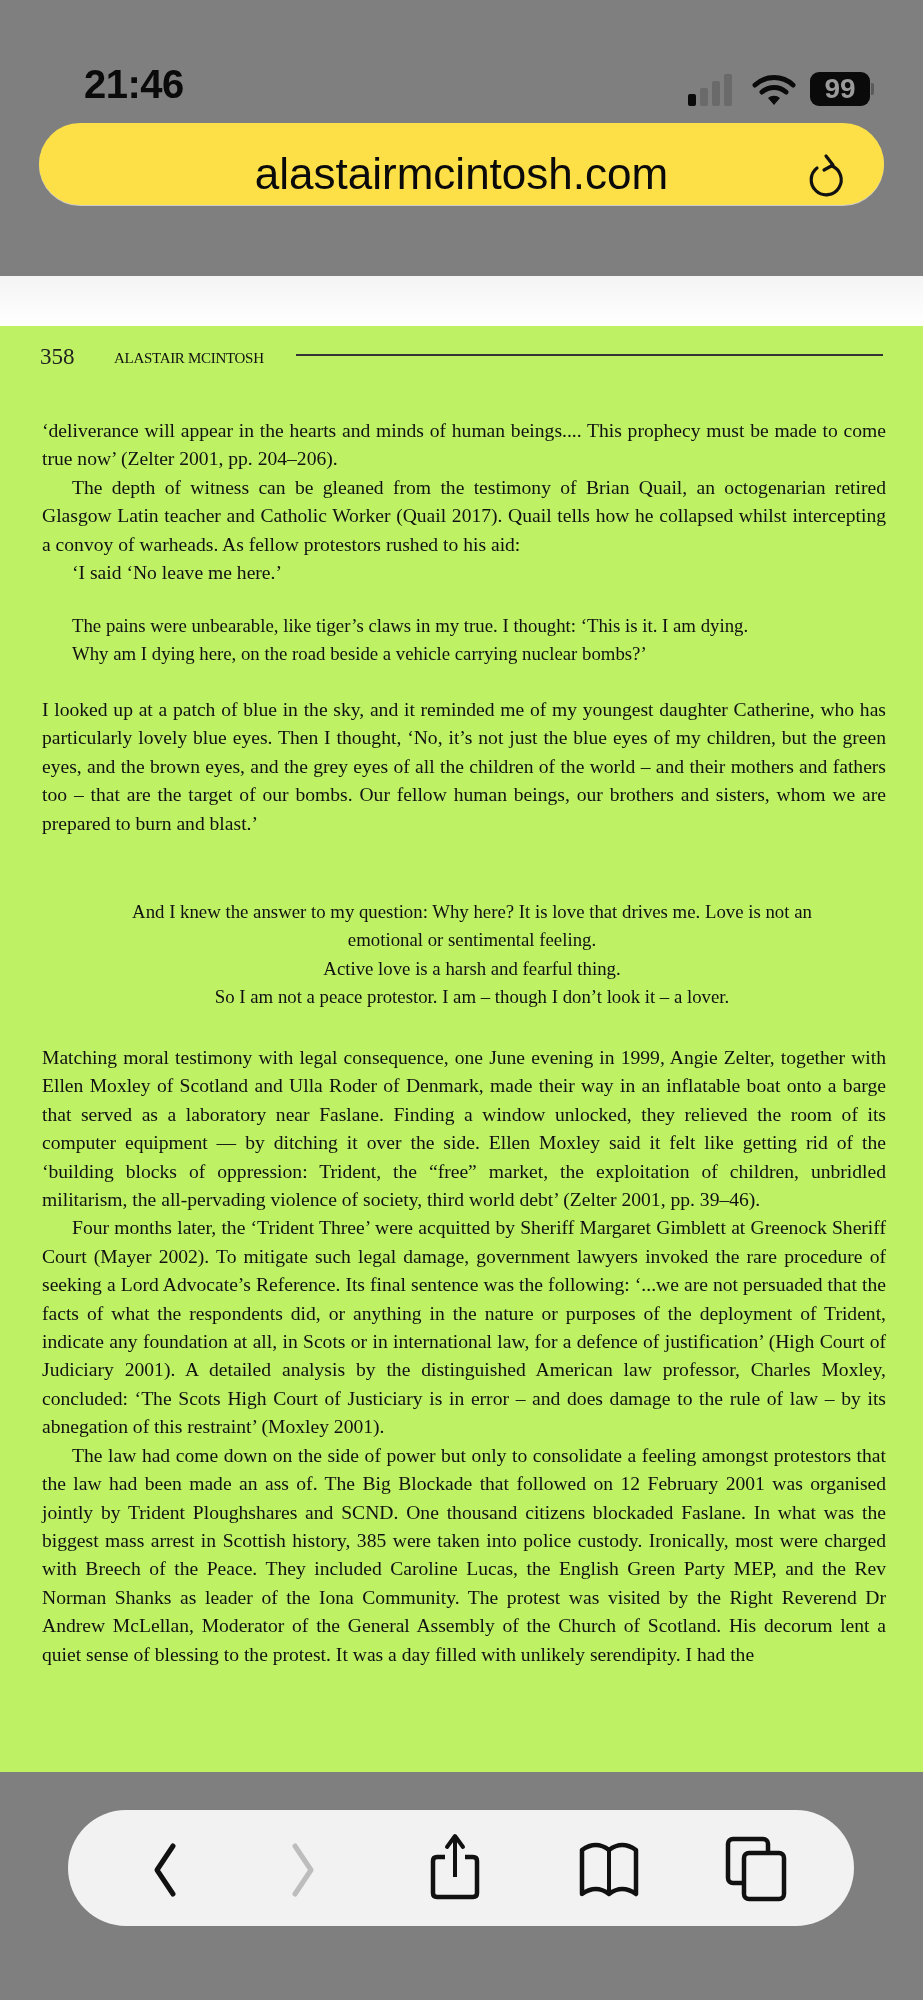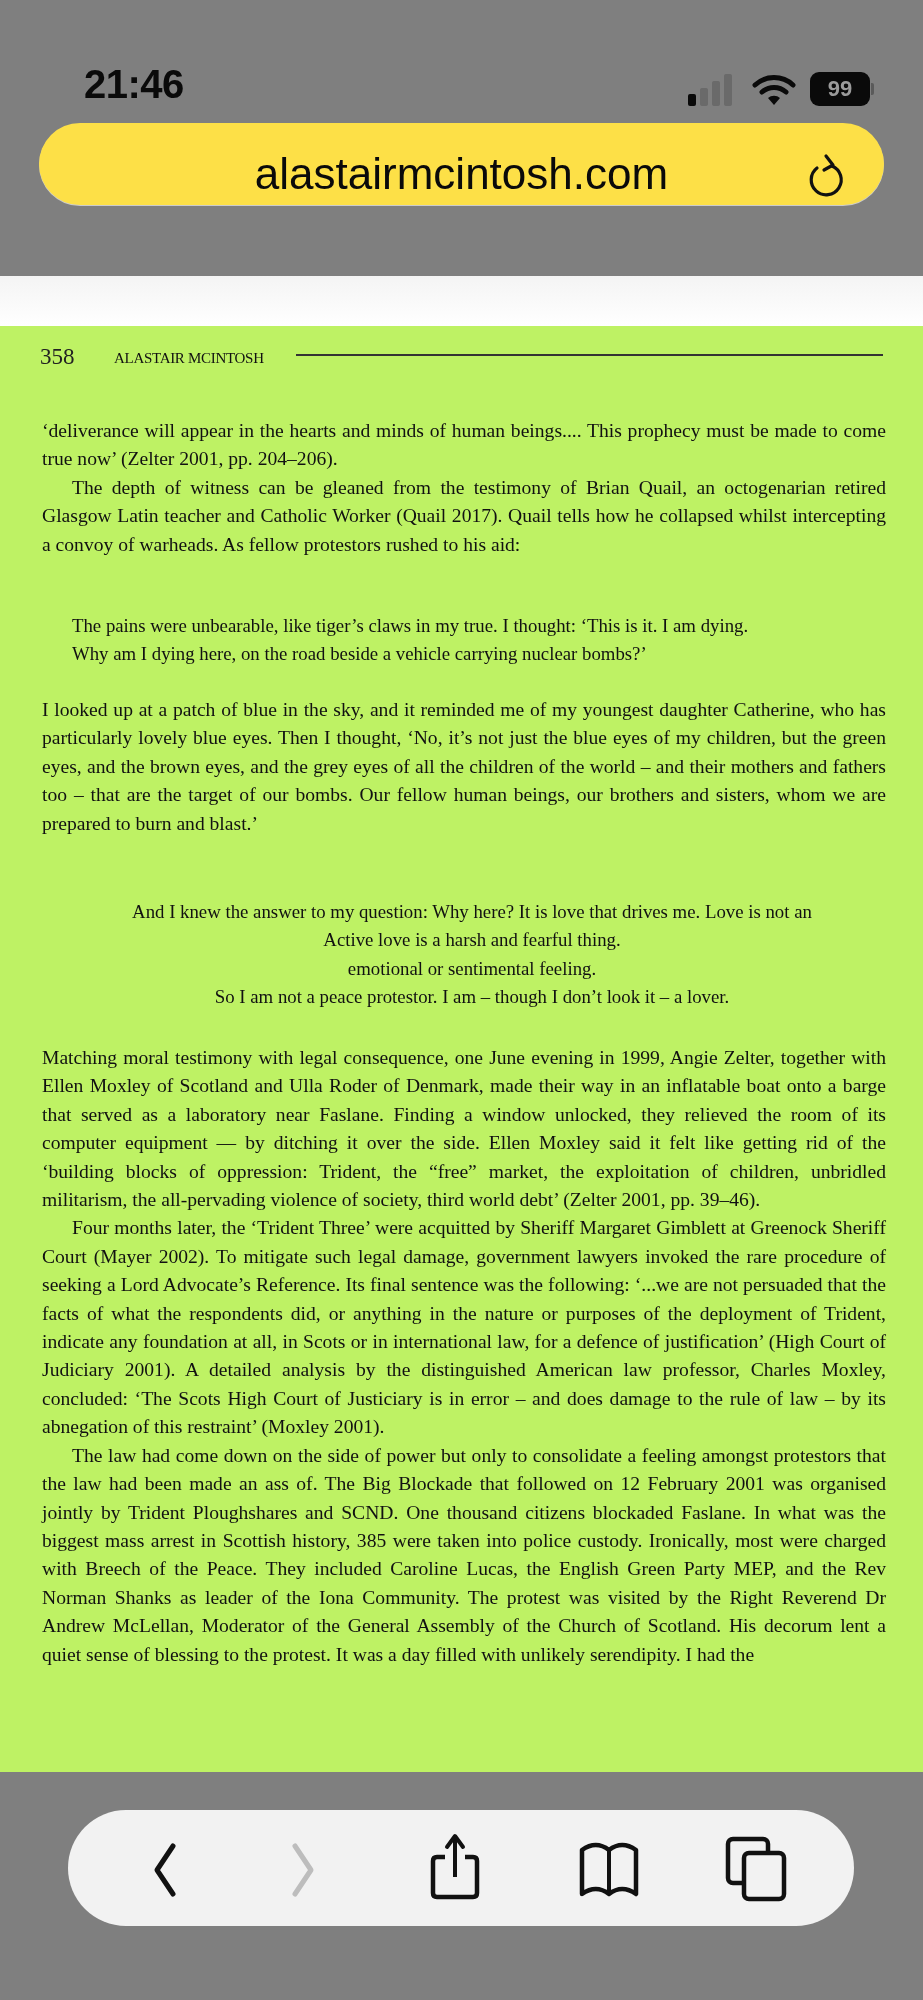--- a/index.html
+++ b/index.html
@@ -7,21 +7,21 @@
     body { position: relative; font-family: "Liberation Serif", serif; color: #111; }
 
     
     .status-bar { position: absolute; left: 0; top: 0; width: 923px; height: 110px; margin-top: 16px; }
     .status-time { position: absolute; left: 84px; top: 46px; font-family: "Liberation Sans", sans-serif; font-weight: bold; font-size: 40px; color: #0a0a0a; letter-spacing: -0.5px; }
     .signal { position: absolute; left: 688px; top: 58px; width: 48px; height: 32px; }
     .signal span { position: absolute; bottom: 0; width: 8px; border-radius: 2px; background: #6a6a6a; }
     .signal span.on { background: #0a0a0a; }
     .wifi { position: absolute; left: 752px; top: 58px; width: 44px; height: 32px; }
     .battery { position: absolute; left: 810px; top: 56px; width: 64px; height: 34px; }
-    .battery-body { position: absolute; left: 0; top: 0; width: 60px; height: 34px; background: #0a0a0a; border-radius: 9px; color: #9a9a9a; font-family: "Liberation Sans", sans-serif; font-weight: bold; font-size: 22px; text-align: center; line-height: 34px; }
+    .battery-body { position: absolute; left: 0; top: 0; width: 60px; height: 34px; background: #0a0a0a; border-radius: 9px; color: #9a9a9a; font-family: "Liberation Sans", sans-serif; font-weight: bold; font-size: 28px; text-align: center; line-height: 34px; }
     .battery-tip { position: absolute; left: 61px; top: 11px; width: 3px; height: 12px; background: #5a5a5a; border-radius: 0 2px 2px 0; }
 
     
     .url-bar { position: absolute; left: 39px; top: 123px; width: 845px; height: 82px; background: #fde047; border-radius: 54px; box-shadow: 0 1px 0 rgba(255,255,255,0.6); }
     .url-text { position: absolute; left: 0; right: 0; top: 26px; text-align: center; font-family: "Liberation Sans", sans-serif; font-size: 44px; color: #0a0a0a; }
     .reload { position: absolute; left: 800px; top: 146px; width: 50px; height: 60px; }
 
     
     .page { position: absolute; left: 0; top: 276px; width: 923px; height: 1496px; background: #bef264; overflow: hidden; }
     .page-shade { position: absolute; left: 0; top: 0; width: 923px; height: 50px; background: linear-gradient(#f4f4f4, #ffffff); }
@@ -75,35 +75,36 @@
 
   <div class="running-head">
     <span class="page-number">358</span>
     <span class="header-author">ALASTAIR MCINTOSH</span>
     <div class="header-rule"></div>
   </div>
 
   <div class="body-text" style="top:141px;">
     <p class="p">‘deliverance will appear in the hearts and minds of human beings.... This prophecy must be made to come true now’ (Zelter 2001, pp. 204–206).</p>
     <p class="p indent">The depth of witness can be gleaned from the testimony of Brian Quail, an octogenarian retired Glasgow Latin teacher and Catholic Worker (Quail 2017). Quail tells how he collapsed whilst intercepting a convoy of warheads. As fellow protestors rushed to his aid:</p>
+    <p class="p indent">‘I said ‘No leave me here.’</p>
   </div>
 
   <div class="quote" style="top:336px;">
     <span class="quote-line">The pains were unbearable, like tiger’s claws in my true. I thought: ‘This is it. I am dying.</span>
     <span class="quote-line">Why am I dying here, on the road beside a vehicle carrying nuclear bombs?’</span>
   </div>
 
   <div class="body-text" style="top:420px;">
     <p class="p">I looked up at a patch of blue in the sky, and it reminded me of my youngest daughter Catherine, who has particularly lovely blue eyes. Then I thought, ‘No, it’s not just the blue eyes of my children, but the green eyes, and the brown eyes, and the grey eyes of all the children of the world – and their mothers and fathers too – that are the target of our bombs. Our fellow human beings, our brothers and sisters, whom we are prepared to burn and blast.’</p>
   </div>
 
   <div class="quote" style="top:622px;text-align:center;">
     <span class="quote-line">And I knew the answer to my question: Why here? It is love that drives me. Love is not an</span>
+    <span class="quote-line">emotional or sentimental feeling.</span>
     <span class="quote-line">Active love is a harsh and fearful thing.</span>
-    <span class="quote-line">emotional or sentimental feeling.</span>
     <span class="quote-line">So I am not a peace protestor. I am – though I don’t look it – a lover.</span>
   </div>
 
   <div class="body-text" style="top:768px;">
     <p class="p">Matching moral testimony with legal consequence, one June evening in 1999, Angie Zelter, together with Ellen Moxley of Scotland and Ulla Roder of Denmark, made their way in an inflatable boat onto a barge that served as a laboratory near Faslane. Finding a window unlocked, they relieved the room of its computer equipment — by ditching it over the side. Ellen Moxley said it felt like getting rid of the ‘building blocks of oppression: Trident, the “free” market, the exploitation of children, unbridled militarism, the all-pervading violence of society, third world debt’ (Zelter 2001, pp. 39–46).</p>
     <p class="p indent">Four months later, the ‘Trident Three’ were acquitted by Sheriff Margaret Gimblett at Greenock Sheriff Court (Mayer 2002). To mitigate such legal damage, government lawyers invoked the rare procedure of seeking a Lord Advocate’s Reference. Its final sentence was the following: ‘...we are not persuaded that the facts of what the respondents did, or anything in the nature or purposes of the deployment of Trident, indicate any foundation at all, in Scots or in international law, for a defence of justification’ (High Court of Judiciary 2001). A detailed analysis by the distinguished American law professor, Charles Moxley, concluded: ‘The Scots High Court of Justiciary is in error – and does damage to the rule of law – by its abnegation of this restraint’ (Moxley 2001).</p>
     <p class="p indent">The law had come down on the side of power but only to consolidate a feeling amongst protestors that the law had been made an ass of. The Big Blockade that followed on 12 February 2001 was organised jointly by Trident Ploughshares and SCND. One thousand citizens blockaded Faslane. In what was the biggest mass arrest in Scottish history, 385 were taken into police custody. Ironically, most were charged with Breech of the Peace. They included Caroline Lucas, the English Green Party MEP, and the Rev Norman Shanks as leader of the Iona Community. The protest was visited by the Right Reverend Dr Andrew McLellan, Moderator of the General Assembly of the Church of Scotland. His decorum lent a quiet sense of blessing to the protest. It was a day filled with unlikely serendipity. I had the</p>
   </div>
 </div>
 

